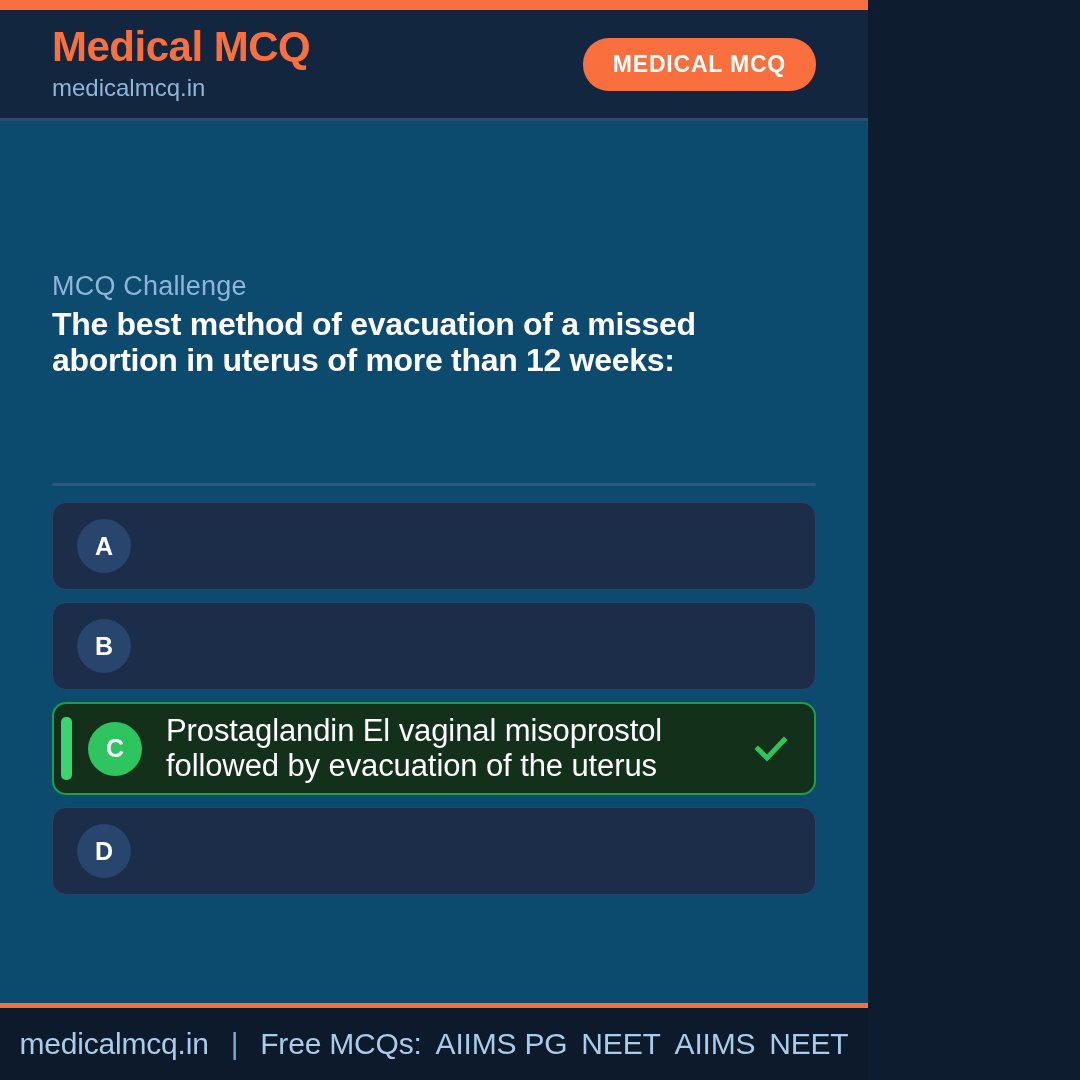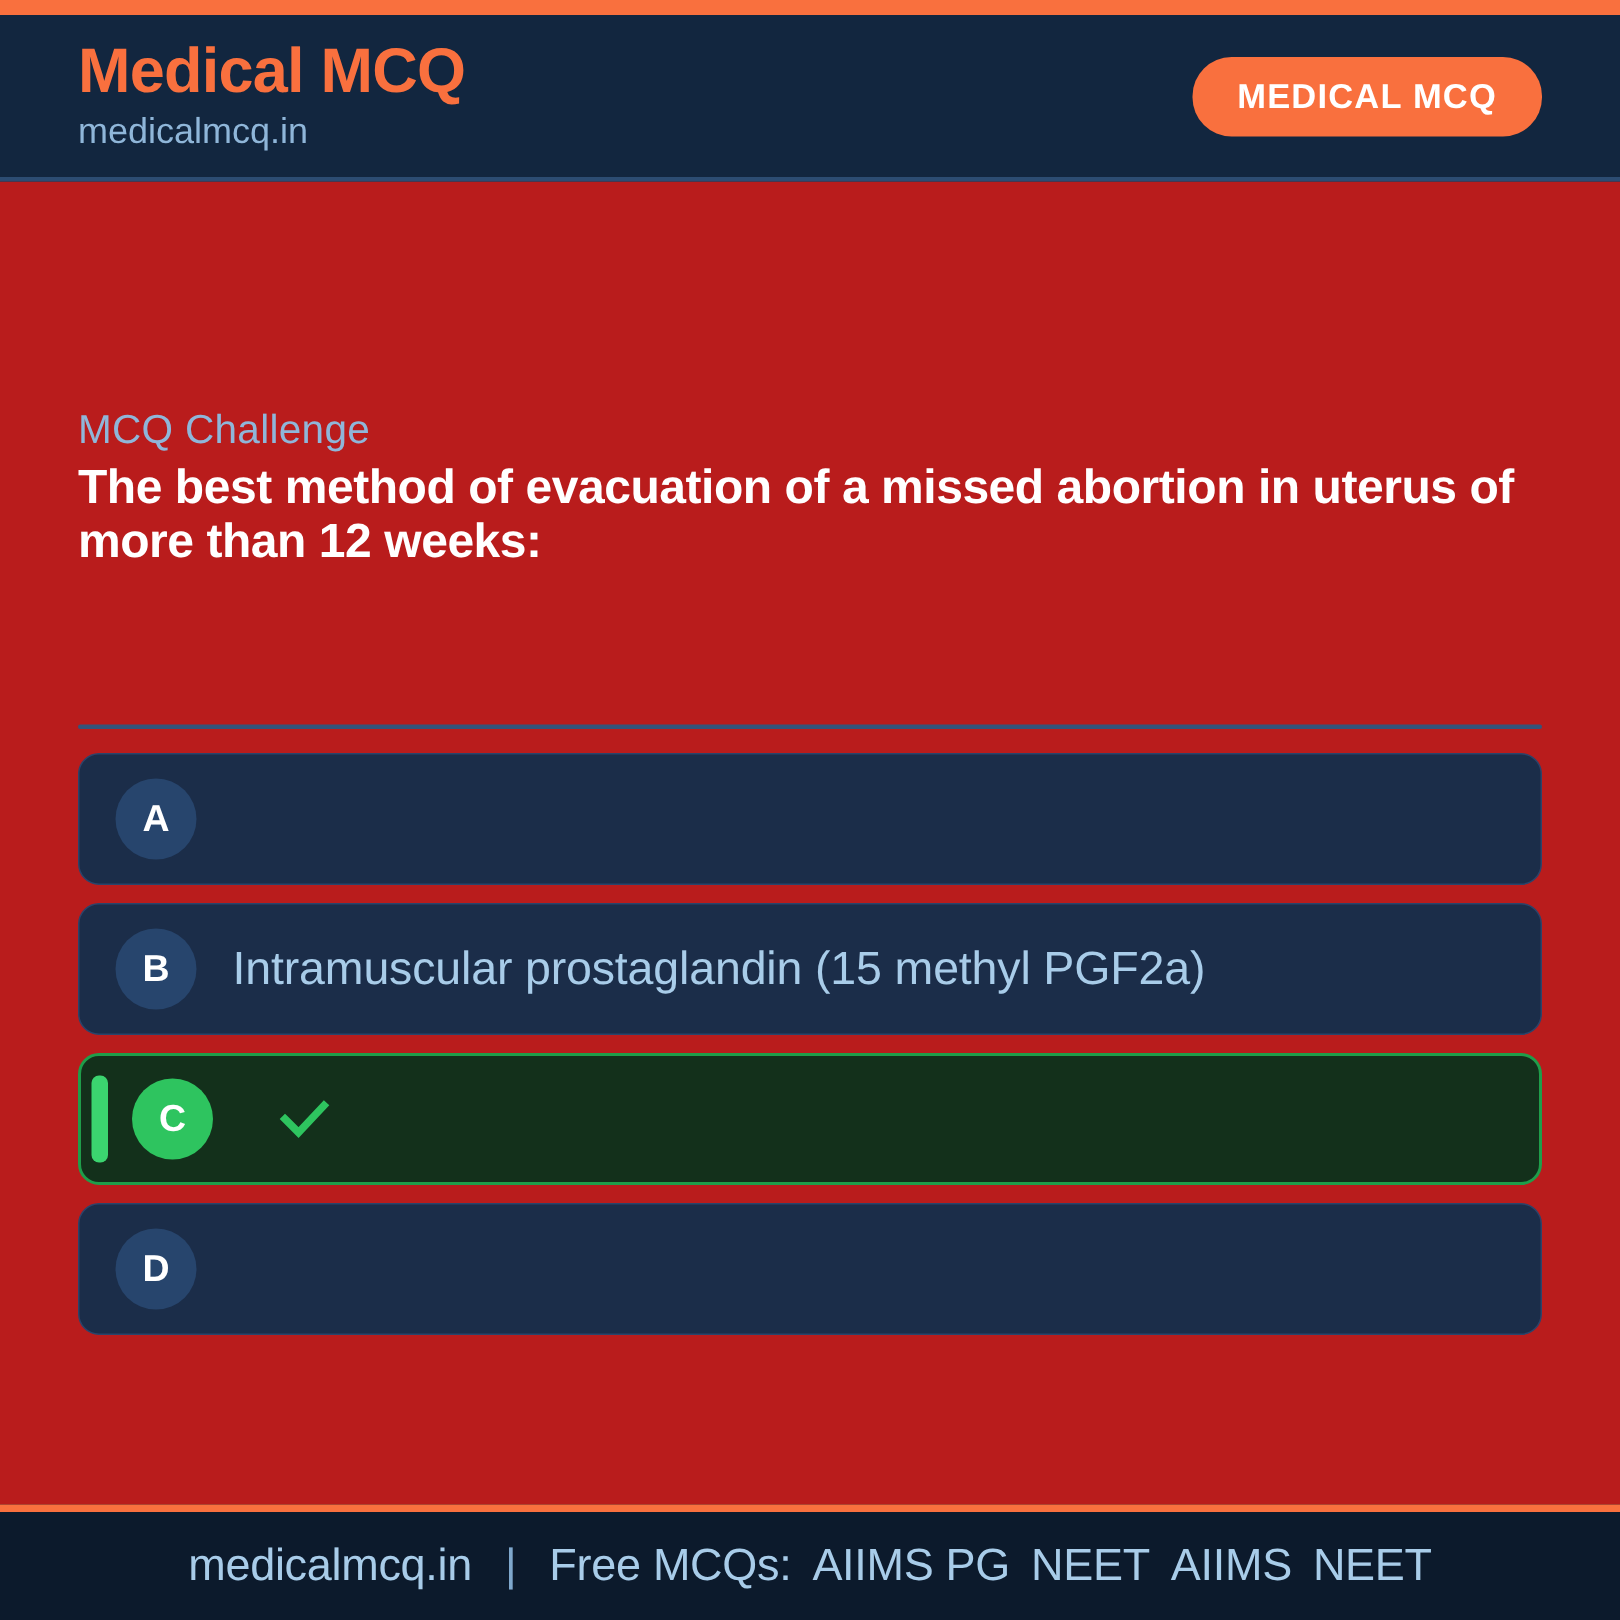--- a/index.html
+++ b/index.html
@@ -7,23 +7,23 @@
   html, body {
     width:1080px;
     height:1080px;
     background:#0e1c30;
     font-family:"Liberation Sans", sans-serif;
     overflow:hidden;
   }
 
   #page {
     position:relative;
-    width:1080px;
+    width:868px;
     height:1080px;
-    background:#b91c1c;
+    background:#0c4a6e;
     display:flex;
     flex-direction:column;
     border-radius:30px;
   }
 
   
   .top-accent {
     height:10px;
     width:100%;
     background:#f9703e;
@@ -224,26 +224,26 @@
     <div class="divider"></div>
 
     <div class="options">
 
       <div class="option">
         <div class="opt-badge">A</div>
       </div>
 
       <div class="option">
         <div class="opt-badge">B</div>
-        <div class="opt-text">Intramuscular prostaglandin (15 methyl PGF2a)</div>
       </div>
 
       <div class="option correct">
         <div class="accent"></div>
         <div class="opt-badge">C</div>
+        <div class="opt-text">Prostaglandin El vaginal misoprostol followed by evacuation of the uterus</div>
         <div class="check-icon">
           <svg width="40" height="40" viewBox="0 0 40 40" aria-hidden="true">
             <path d="M7 20 L16 29 L33 11" fill="none" stroke="#2ec45f" stroke-width="5" stroke-linecap="square" stroke-linejoin="miter"></path>
           </svg>
         </div>
       </div>
 
       <div class="option">
         <div class="opt-badge">D</div>
       </div>

